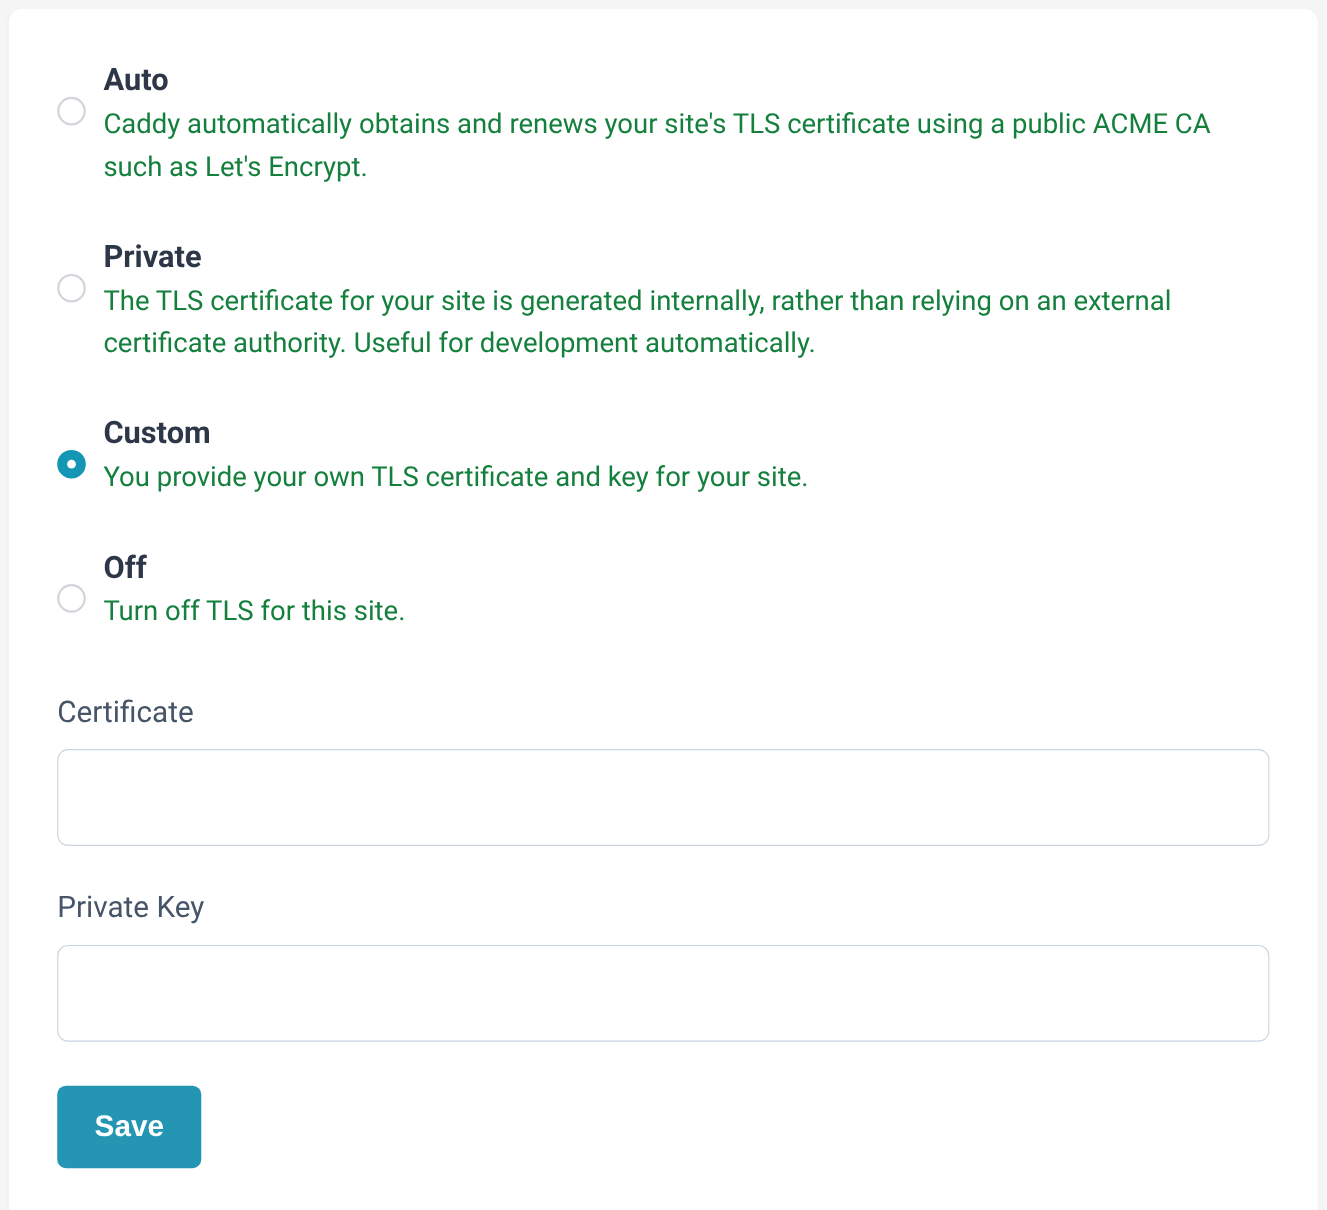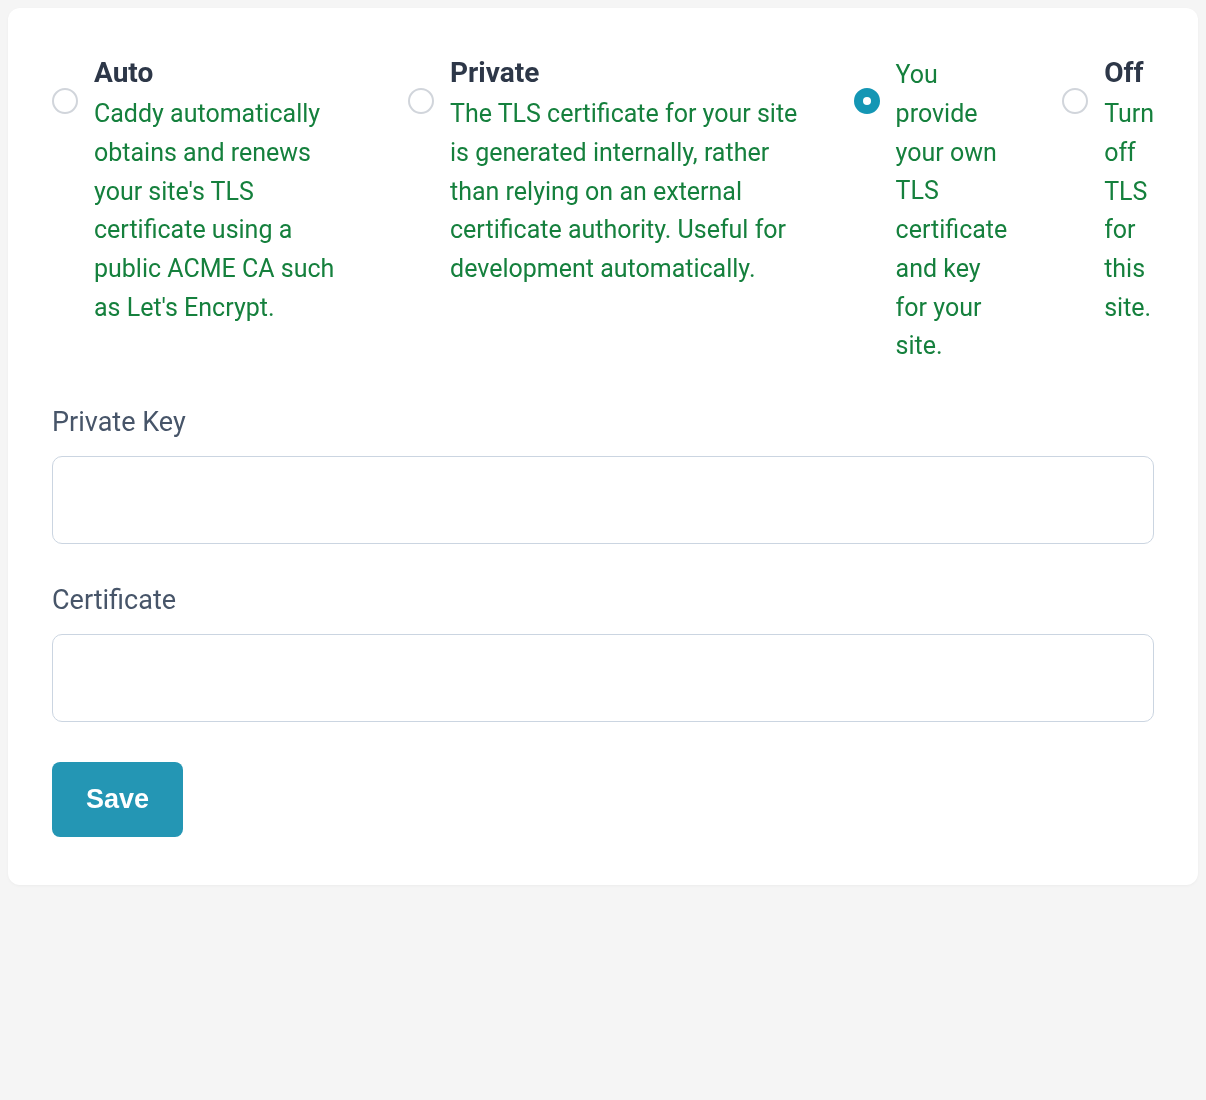--- a/index.html
+++ b/index.html
@@ -14,22 +14,23 @@
     }
     .card {
       background: #ffffff;
       border-radius: 12px;
       padding: 48px 44px;
       width: 1190px;
       box-shadow: 0 1px 3px rgba(0,0,0,0.04);
     }
     .radio-group {
       display: flex;
+      flex-direction: column;
       gap: 44px;
-      margin-bottom: 40px;
+      margin-bottom: 54px;
     }
     .radio-option {
       display: flex;
       align-items: flex-start;
       gap: 16px;
       cursor: pointer;
     }
     .radio-circle {
       flex-shrink: 0;
       width: 26px;
@@ -120,38 +121,39 @@
       <span class="radio-circle"></span>
       <span class="radio-content">
         <div class="radio-title">Private</div>
         <div class="radio-description">The TLS certificate for your site is generated internally, rather than relying on an external certificate authority. Useful for development automatically.</div>
       </span>
     </label>
 
     <label class="radio-option">
       <span class="radio-circle selected"></span>
       <span class="radio-content">
+        <div class="radio-title">Custom</div>
         <div class="radio-description">You provide your own TLS certificate and key for your site.</div>
       </span>
     </label>
 
     <label class="radio-option">
       <span class="radio-circle"></span>
       <span class="radio-content">
         <div class="radio-title">Off</div>
         <div class="radio-description">Turn off TLS for this site.</div>
       </span>
     </label>
 
   </div>
 
   <div class="field">
-    <label class="field-label">Private Key</label>
+    <label class="field-label">Certificate</label>
     <textarea class="field-input" value="" style=""></textarea>
   </div>
 
   <div class="field">
-    <label class="field-label">Certificate</label>
+    <label class="field-label">Private Key</label>
     <textarea class="field-input" value="" style=""></textarea>
   </div>
 
   <button class="save-button">Save</button>
 </div>
 
 </body></html>

